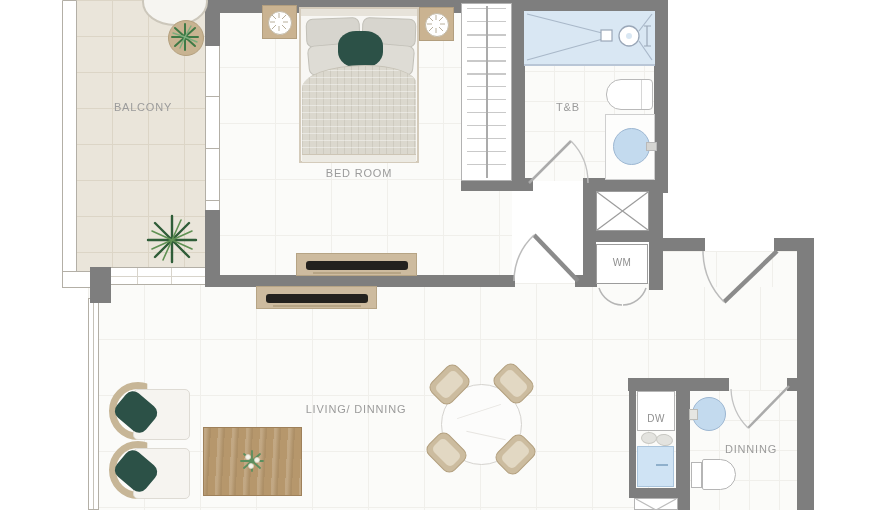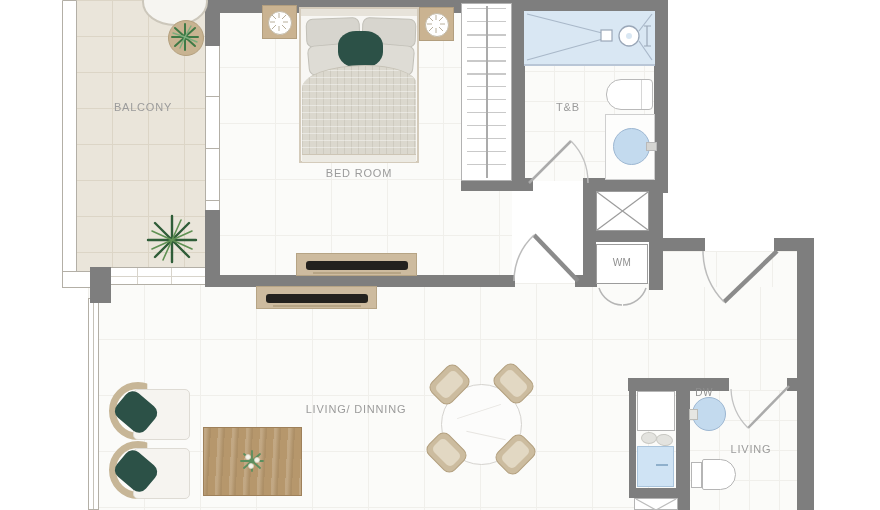--- a/index.html
+++ b/index.html
@@ -129,31 +129,31 @@
   <div class="box z4" style="left:605px;top:114px;width:50px;height:66px;border-color:#cfcfcf;background:#fdfdfc;"></div>
   <div class="sink z4" style="left:613px;top:128px;width:37px;height:37px;"></div>
   <div class="abs z4" style="left:646px;top:142px;width:9px;height:7px;background:#d5d5d2;border:1px solid #b9b9b9;"></div>
   <div class="lbl z6" style="left:542px;top:100px;width:52px;">T&amp;B</div>
 
   <div class="box z4" style="left:596px;top:191px;width:53px;height:40px;border-color:#9c9c9c;"></div>
   <div class="box z4" style="left:596px;top:244px;width:52px;height:40px;border-color:#9c9c9c;"></div>
   <div class="lbl lbl-sm z6" style="left:596px;top:256px;width:52px;">WM</div>
 
   <div class="box z4" style="left:637px;top:391px;width:38px;height:40px;border-color:#b5b5b5;"></div>
-  <div class="lbl lbl-sm z6" style="left:637px;top:386px;width:38px;padding-left:48px;">DW</div>
+  <div class="lbl lbl-sm z6" style="left:637px;top:412px;width:38px;">DW</div>
   <div class="abs z4" style="left:641px;top:432px;width:14px;height:10px;background:#e3e3df;border:1px solid #c8c8c3;border-radius:50%;"></div>
   <div class="abs z4" style="left:656px;top:434px;width:15px;height:10px;background:#e3e3df;border:1px solid #c8c8c3;border-radius:50%;transform:rotate(8deg);"></div>
   <div class="abs z4" style="left:637px;top:446px;width:37px;height:41px;background:#cfe3f4;border:1px solid #a9c4dc;box-sizing:border-box;">
     <div class="abs" style="left:18px;top:17px;width:12px;height:2px;background:#8fb0cc;"></div>
   </div>
   <div class="box z4" style="left:634px;top:498px;width:44px;height:12px;border-color:#b5b5b5;"></div>
 
   <div class="sink z4" style="left:692px;top:397px;width:34px;height:34px;"></div>
   <div class="abs z4" style="left:689px;top:409px;width:7px;height:9px;background:#e6e6e2;border:1px solid #bcbcb8;"></div>
-  <div class="lbl z6" style="left:720px;top:442px;width:62px;">LIVING</div>
+  <div class="lbl z6" style="left:720px;top:442px;width:62px;">DINNING</div>
   <div class="box z4" style="left:691px;top:462px;width:11px;height:26px;border-color:#b5b5b5;"></div>
   <div class="box z4" style="left:702px;top:459px;width:34px;height:31px;border-color:#b5b5b5;border-radius:2px 16px 16px 2px;"></div>
 
   <div class="ring z4" style="left:109px;top:382px;"></div>
   <div class="cushion z4" style="left:133px;top:389px;width:55px;height:49px;"></div>
   <div class="gpillow z4" style="left:117px;top:396px;width:38px;height:32px;transform:rotate(40deg);"></div>
 
   <div class="ring z4" style="left:109px;top:441px;"></div>
   <div class="cushion z4" style="left:133px;top:448px;width:55px;height:49px;"></div>
   <div class="gpillow z4" style="left:117px;top:455px;width:38px;height:32px;transform:rotate(40deg);"></div>

